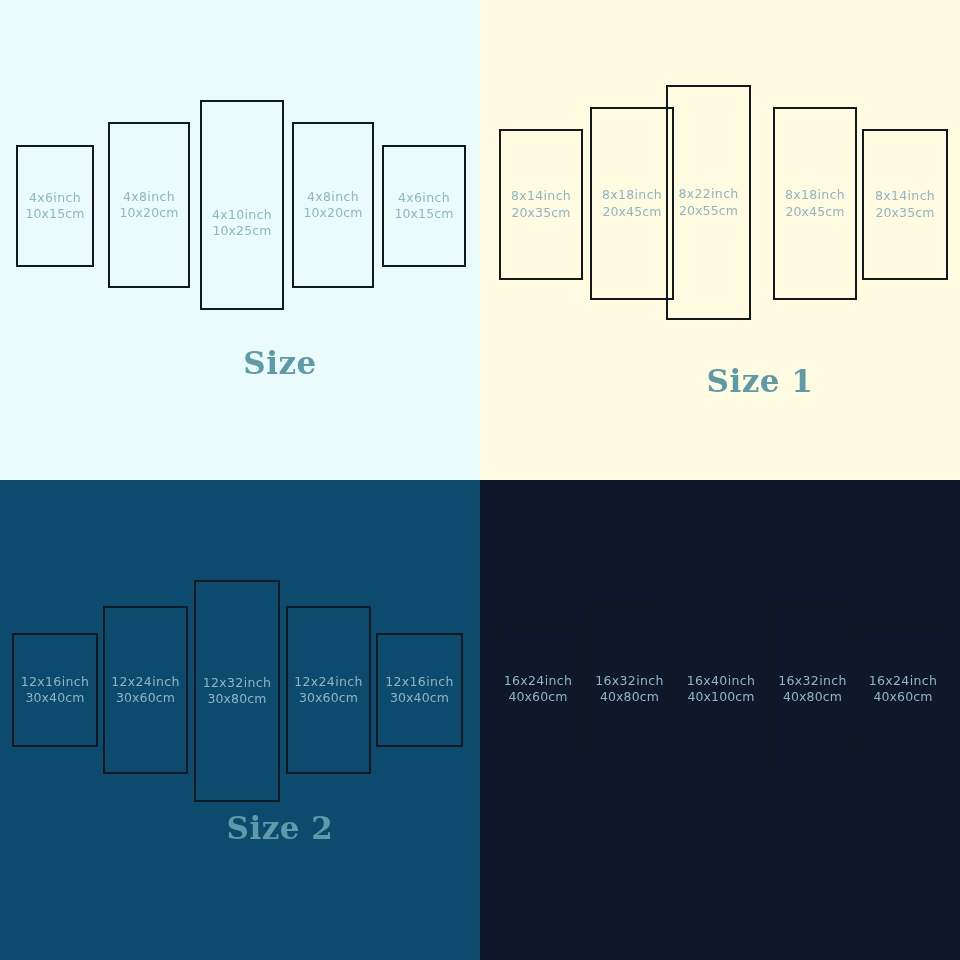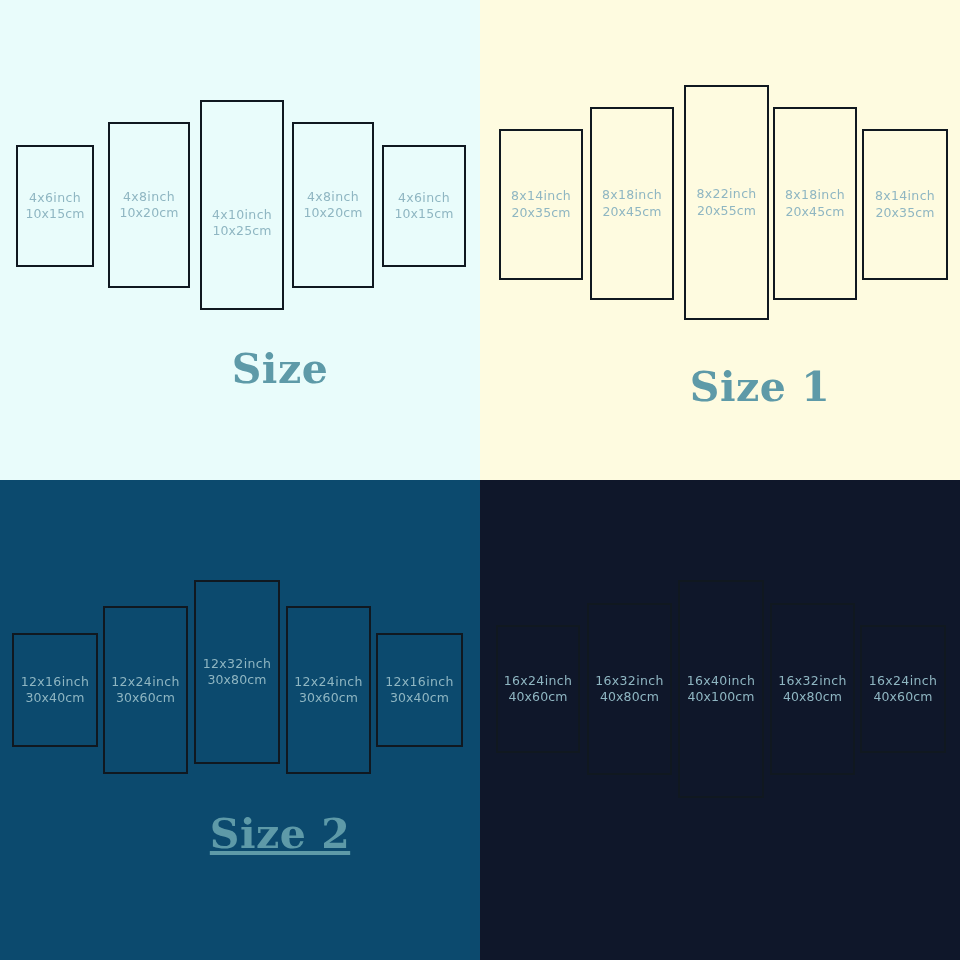--- a/index.html
+++ b/index.html
@@ -59,26 +59,26 @@
     letter-spacing: 0.35px;
   }
   .group-title {
     position: absolute;
     left: 0;
     width: 560px;
     text-align: center;
     color: #5e9aa8;
     font-family: "DejaVu Serif", "Liberation Serif", serif;
     font-weight: 700;
-    font-size: 41px;
+    font-size: 31px;
     letter-spacing: 0.5px;
   }
   .title-tl { top: 345px; }
   .title-tr { top: 345px; margin-top: 18px; }
-  .title-bl { top: 330px; text-decoration: underline; }
+  .title-bl { top: 330px; }
   .title-br { top: 330px; }
 </style>
 </head>
 <body>
 
 <div id="chart-root">
 
   <div class="quadrant q-tl" style="background: rgb(233, 252, 251);">
     <div class="panel-stage">
         <div class="panel" style="left: 16px; top: 145px; width: 78px; height: 122px; border-color: rgb(16, 24, 32);">
@@ -122,21 +122,21 @@
             <span class="ln ln-in">8x14inch</span>
             <span class="ln">20x35cm</span>
           </div>
         </div>
         <div class="panel" style="left: 110px; top: 107px; width: 84px; height: 193px; border-color: rgb(16, 24, 32);">
           <div class="panel-label" style="color: rgb(143, 182, 194);">
             <span class="ln ln-in">8x18inch</span>
             <span class="ln">20x45cm</span>
           </div>
         </div>
-        <div class="panel" style="left: 204px; top: 85px; width: 85px; height: 235px; border-color: rgb(16, 24, 32);">
+        <div class="panel" style="left: 186px; top: 85px; width: 85px; height: 235px; border-color: rgb(16, 24, 32);">
           <div class="panel-label" style="color: rgb(143, 182, 194);">
             <span class="ln ln-in">8x22inch</span>
             <span class="ln">20x55cm</span>
           </div>
         </div>
         <div class="panel" style="left: 293px; top: 107px; width: 84px; height: 193px; border-color: rgb(16, 24, 32);">
           <div class="panel-label" style="color: rgb(143, 182, 194);">
             <span class="ln ln-in">8x18inch</span>
             <span class="ln">20x45cm</span>
           </div>
@@ -158,21 +158,21 @@
             <span class="ln ln-in">12x16inch</span>
             <span class="ln">30x40cm</span>
           </div>
         </div>
         <div class="panel" style="left: 103px; top: 126px; width: 85px; height: 168px; border-color: rgb(16, 24, 32);">
           <div class="panel-label" style="color: rgb(143, 182, 194);">
             <span class="ln ln-in">12x24inch</span>
             <span class="ln">30x60cm</span>
           </div>
         </div>
-        <div class="panel" style="left: 194px; top: 100px; width: 86px; height: 184px; border-color: rgb(16, 24, 32);">
+        <div class="panel" style="left: 194px; top: 100px; width: 86px; height: 222px; border-color: rgb(16, 24, 32);">
           <div class="panel-label" style="color: rgb(143, 182, 194);">
             <span class="ln ln-in">12x32inch</span>
             <span class="ln">30x80cm</span>
           </div>
         </div>
         <div class="panel" style="left: 286px; top: 126px; width: 85px; height: 168px; border-color: rgb(16, 24, 32);">
           <div class="panel-label" style="color: rgb(143, 182, 194);">
             <span class="ln ln-in">12x24inch</span>
             <span class="ln">30x60cm</span>
           </div>

